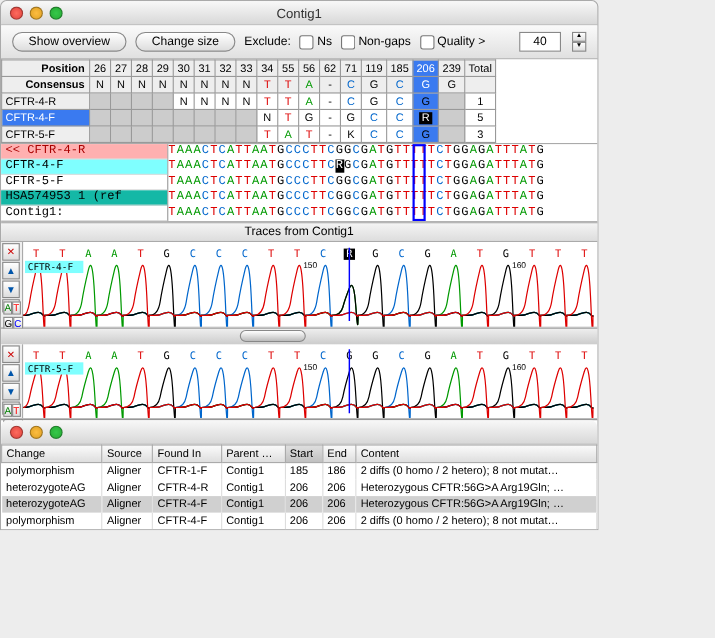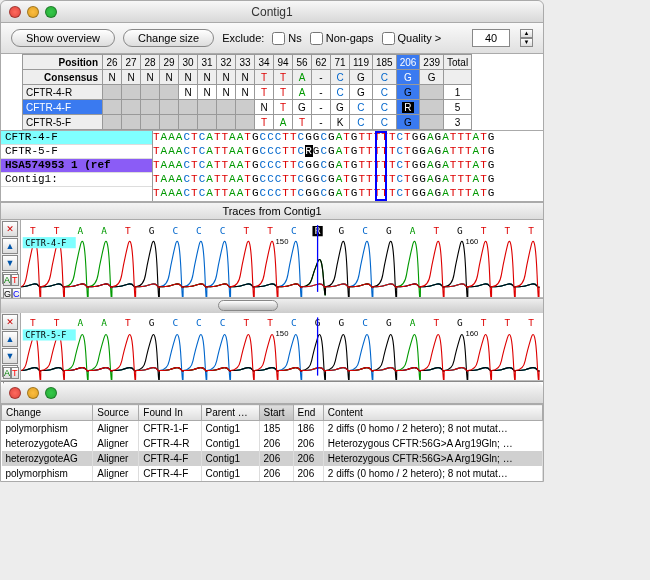--- a/index.html
+++ b/index.html
@@ -12,37 +12,37 @@
 .tl-min { background: radial-gradient(#fdbd41,#dea123); }
 .tl-max { background: radial-gradient(#35c94a,#27aa35); }
 .titlebar .wtitle { position: absolute; left: 0; right: 0; text-align: center; font-size: 12px; color: #333; }
 .toolbar { display: flex; align-items: center; gap: 8px; padding: 6px 10px; background: linear-gradient(#fafafa,#e0e0e0); border-bottom: 1px solid #aaa; }
 .btn { background: linear-gradient(#fff,#ddd); border: 1px solid #888; border-radius: 10px; padding: 2px 14px; font-size: 11px; cursor: pointer; }
 .toolbar label { display: flex; align-items: center; gap: 3px; }
 .stepper { width: 38px; height: 18px; border: 1px solid #888; background: #fff; text-align: center; font-size: 11px; margin-left: auto; }
 .stepbtns { display: flex; flex-direction: column; margin-left: 2px; }
 .stepbtns span { width: 13px; height: 9px; border: 1px solid #888; background: linear-gradient(#fff,#ddd); font-size: 6px; text-align: center; line-height: 7px;}
 .content { background: #fff; }
-.postable-wrap { display: flex; margin-left: 21px; }
+.postable-wrap { display: flex; }
 .postable { border-collapse: collapse; font-size: 10px; }
 .postable td, .postable th { border: 1px solid #999; padding: 1px 3px; text-align: center; min-width: 19px; height: 15px; }
 .postable th { background: #eee; font-weight: normal; }
 .postable .rowhead { text-align: right; padding-right: 4px; min-width: 80px; background: #eee; font-weight: bold; }
 .postable .grey { background: #ccc; }
 .postable .hl-row td:first-child { background: #3a7af0 !important; color: #fff; }
 .postable .hl-col { background: #3a7af0; color: #fff; }
 .red { color: #d00; } .blue { color: #06c; } .green { color: #090; } .black { color: #000; }
 .blackbox { background: #000; color: #fff; padding: 0 2px; }
 .totalcol { font-weight: normal; }
 .alignpane { display: flex; border-top: 1px solid #aaa; border-bottom: 1px solid #aaa; position: relative;}
 .align-left { width: 152px; border-right: 1px solid #999; }
 .align-left div { font-family: Menlo, Courier, monospace; font-size: 11px; height: 14px; padding: 0 4px; border-bottom: 1px solid #ddd; white-space: nowrap; overflow: hidden;}
 .al-r { background: #ffb0b0; color: #a00; }
 .al-f { background: #7fffff; }
-.al-ref { background: #8b5cf6; font-weight: bold; }
+.al-ref { background: #14b8a6; }
 .align-right { flex: 1; overflow: hidden; font-family: Menlo, Courier, monospace; font-size: 11px; letter-spacing: 1px; position: relative;}
 .align-right .row { height: 14px; white-space: nowrap; }
 .cursorbox { position: absolute; top: 0; bottom: 0; left: 222px; width: 12px; border: 2px solid #00f; pointer-events: none;}
 .trace-header { background: linear-gradient(#f4f4f4,#ddd); border-top: 1px solid #aaa; border-bottom: 1px solid #aaa; text-align: center; font-size: 11px; padding: 2px; }
 .trace-pane { display: flex; height: 78px; border-bottom: 1px solid #bbb; position: relative;}
 .trace-pane2 { display: flex; height: 68px; border-bottom: 1px solid #bbb; position: relative;}
 .trace-ctrls { width: 20px; border-right: 1px solid #aaa; display: flex; flex-direction: column; gap: 1px; padding: 1px; background: #eee;}
 .trace-ctrls span { width: 16px; height: 16px; border: 1px solid #888; background: linear-gradient(#fff,#ddd); text-align: center; font-size: 9px; line-height: 14px; }
 .trace-ctrls .mini { height: 12px; font-size: 7px; line-height: 10px; }
 .trace-svg { flex: 1; }
@@ -99,21 +99,21 @@
               <th class="rowhead">Position</th>
               <th class="">26</th>
               <th class="">27</th>
               <th class="">28</th>
               <th class="">29</th>
               <th class="">30</th>
               <th class="">31</th>
               <th class="">32</th>
               <th class="">33</th>
               <th class="">34</th>
-              <th class="">94</th>
+              <th class="">55</th>
               <th class="">56</th>
               <th class="">62</th>
               <th class="">71</th>
               <th class="">119</th>
               <th class="">185</th>
               <th class="hl-col">206</th>
               <th class="">239</th>
               <th class="totalcol">Total</th>
             </tr>
             <tr>
@@ -199,20 +199,21 @@
               <td class="hl-col"><span class="black">G</span></td>
               <td class="grey"></td>
               <td>3</td>
             </tr>
           </tbody>
         </table>
     </div>
 
     <div class="alignpane">
       <div class="align-left" id="alignleft">
+          <div class="al-r">&lt;&lt; CFTR-4-R</div>
           <div class="al-f">CFTR-4-F</div>
           <div class="">CFTR-5-F</div>
           <div class="al-ref">HSA574953 1 (ref</div>
           <div class="">Contig1:</div>
         </div>
       <div class="align-right" id="alignright">
           <div class="cursorbox"></div>
           <div class="row"><span style="color:#d00;">T</span><span style="color:#090;">A</span><span style="color:#090;">A</span><span style="color:#090;">A</span><span style="color:#06c;">C</span><span style="color:#d00;">T</span><span style="color:#06c;">C</span><span style="color:#090;">A</span><span style="color:#d00;">T</span><span style="color:#d00;">T</span><span style="color:#090;">A</span><span style="color:#090;">A</span><span style="color:#d00;">T</span><span style="color:#000;">G</span><span style="color:#06c;">C</span><span style="color:#06c;">C</span><span style="color:#06c;">C</span><span style="color:#d00;">T</span><span style="color:#d00;">T</span><span style="color:#06c;">C</span><span style="color:#000;">G</span><span style="color:#000;">G</span><span style="color:#06c;">C</span><span style="color:#000;">G</span><span style="color:#090;">A</span><span style="color:#d00;">T</span><span style="color:#000;">G</span><span style="color:#d00;">T</span><span style="color:#d00;">T</span><span style="color:#d00;">T</span><span style="color:#d00;">T</span><span style="color:#d00;">T</span><span style="color:#06c;">C</span><span style="color:#d00;">T</span><span style="color:#000;">G</span><span style="color:#000;">G</span><span style="color:#090;">A</span><span style="color:#000;">G</span><span style="color:#090;">A</span><span style="color:#d00;">T</span><span style="color:#d00;">T</span><span style="color:#d00;">T</span><span style="color:#090;">A</span><span style="color:#d00;">T</span><span style="color:#000;">G</span></div>
           <div class="row"><span style="color:#d00;">T</span><span style="color:#090;">A</span><span style="color:#090;">A</span><span style="color:#090;">A</span><span style="color:#06c;">C</span><span style="color:#d00;">T</span><span style="color:#06c;">C</span><span style="color:#090;">A</span><span style="color:#d00;">T</span><span style="color:#d00;">T</span><span style="color:#090;">A</span><span style="color:#090;">A</span><span style="color:#d00;">T</span><span style="color:#000;">G</span><span style="color:#06c;">C</span><span style="color:#06c;">C</span><span style="color:#06c;">C</span><span style="color:#d00;">T</span><span style="color:#d00;">T</span><span style="color:#06c;">C</span><span style="color:#000;background:#000;color:#fff;">R</span><span style="color:#000;">G</span><span style="color:#06c;">C</span><span style="color:#000;">G</span><span style="color:#090;">A</span><span style="color:#d00;">T</span><span style="color:#000;">G</span><span style="color:#d00;">T</span><span style="color:#d00;">T</span><span style="color:#d00;">T</span><span style="color:#d00;">T</span><span style="color:#d00;">T</span><span style="color:#06c;">C</span><span style="color:#d00;">T</span><span style="color:#000;">G</span><span style="color:#000;">G</span><span style="color:#090;">A</span><span style="color:#000;">G</span><span style="color:#090;">A</span><span style="color:#d00;">T</span><span style="color:#d00;">T</span><span style="color:#d00;">T</span><span style="color:#090;">A</span><span style="color:#d00;">T</span><span style="color:#000;">G</span></div>
           <div class="row"><span style="color:#d00;">T</span><span style="color:#090;">A</span><span style="color:#090;">A</span><span style="color:#090;">A</span><span style="color:#06c;">C</span><span style="color:#d00;">T</span><span style="color:#06c;">C</span><span style="color:#090;">A</span><span style="color:#d00;">T</span><span style="color:#d00;">T</span><span style="color:#090;">A</span><span style="color:#090;">A</span><span style="color:#d00;">T</span><span style="color:#000;">G</span><span style="color:#06c;">C</span><span style="color:#06c;">C</span><span style="color:#06c;">C</span><span style="color:#d00;">T</span><span style="color:#d00;">T</span><span style="color:#06c;">C</span><span style="color:#000;">G</span><span style="color:#000;">G</span><span style="color:#06c;">C</span><span style="color:#000;">G</span><span style="color:#090;">A</span><span style="color:#d00;">T</span><span style="color:#000;">G</span><span style="color:#d00;">T</span><span style="color:#d00;">T</span><span style="color:#d00;">T</span><span style="color:#d00;">T</span><span style="color:#d00;">T</span><span style="color:#06c;">C</span><span style="color:#d00;">T</span><span style="color:#000;">G</span><span style="color:#000;">G</span><span style="color:#090;">A</span><span style="color:#000;">G</span><span style="color:#090;">A</span><span style="color:#d00;">T</span><span style="color:#d00;">T</span><span style="color:#d00;">T</span><span style="color:#090;">A</span><span style="color:#d00;">T</span><span style="color:#000;">G</span></div>

